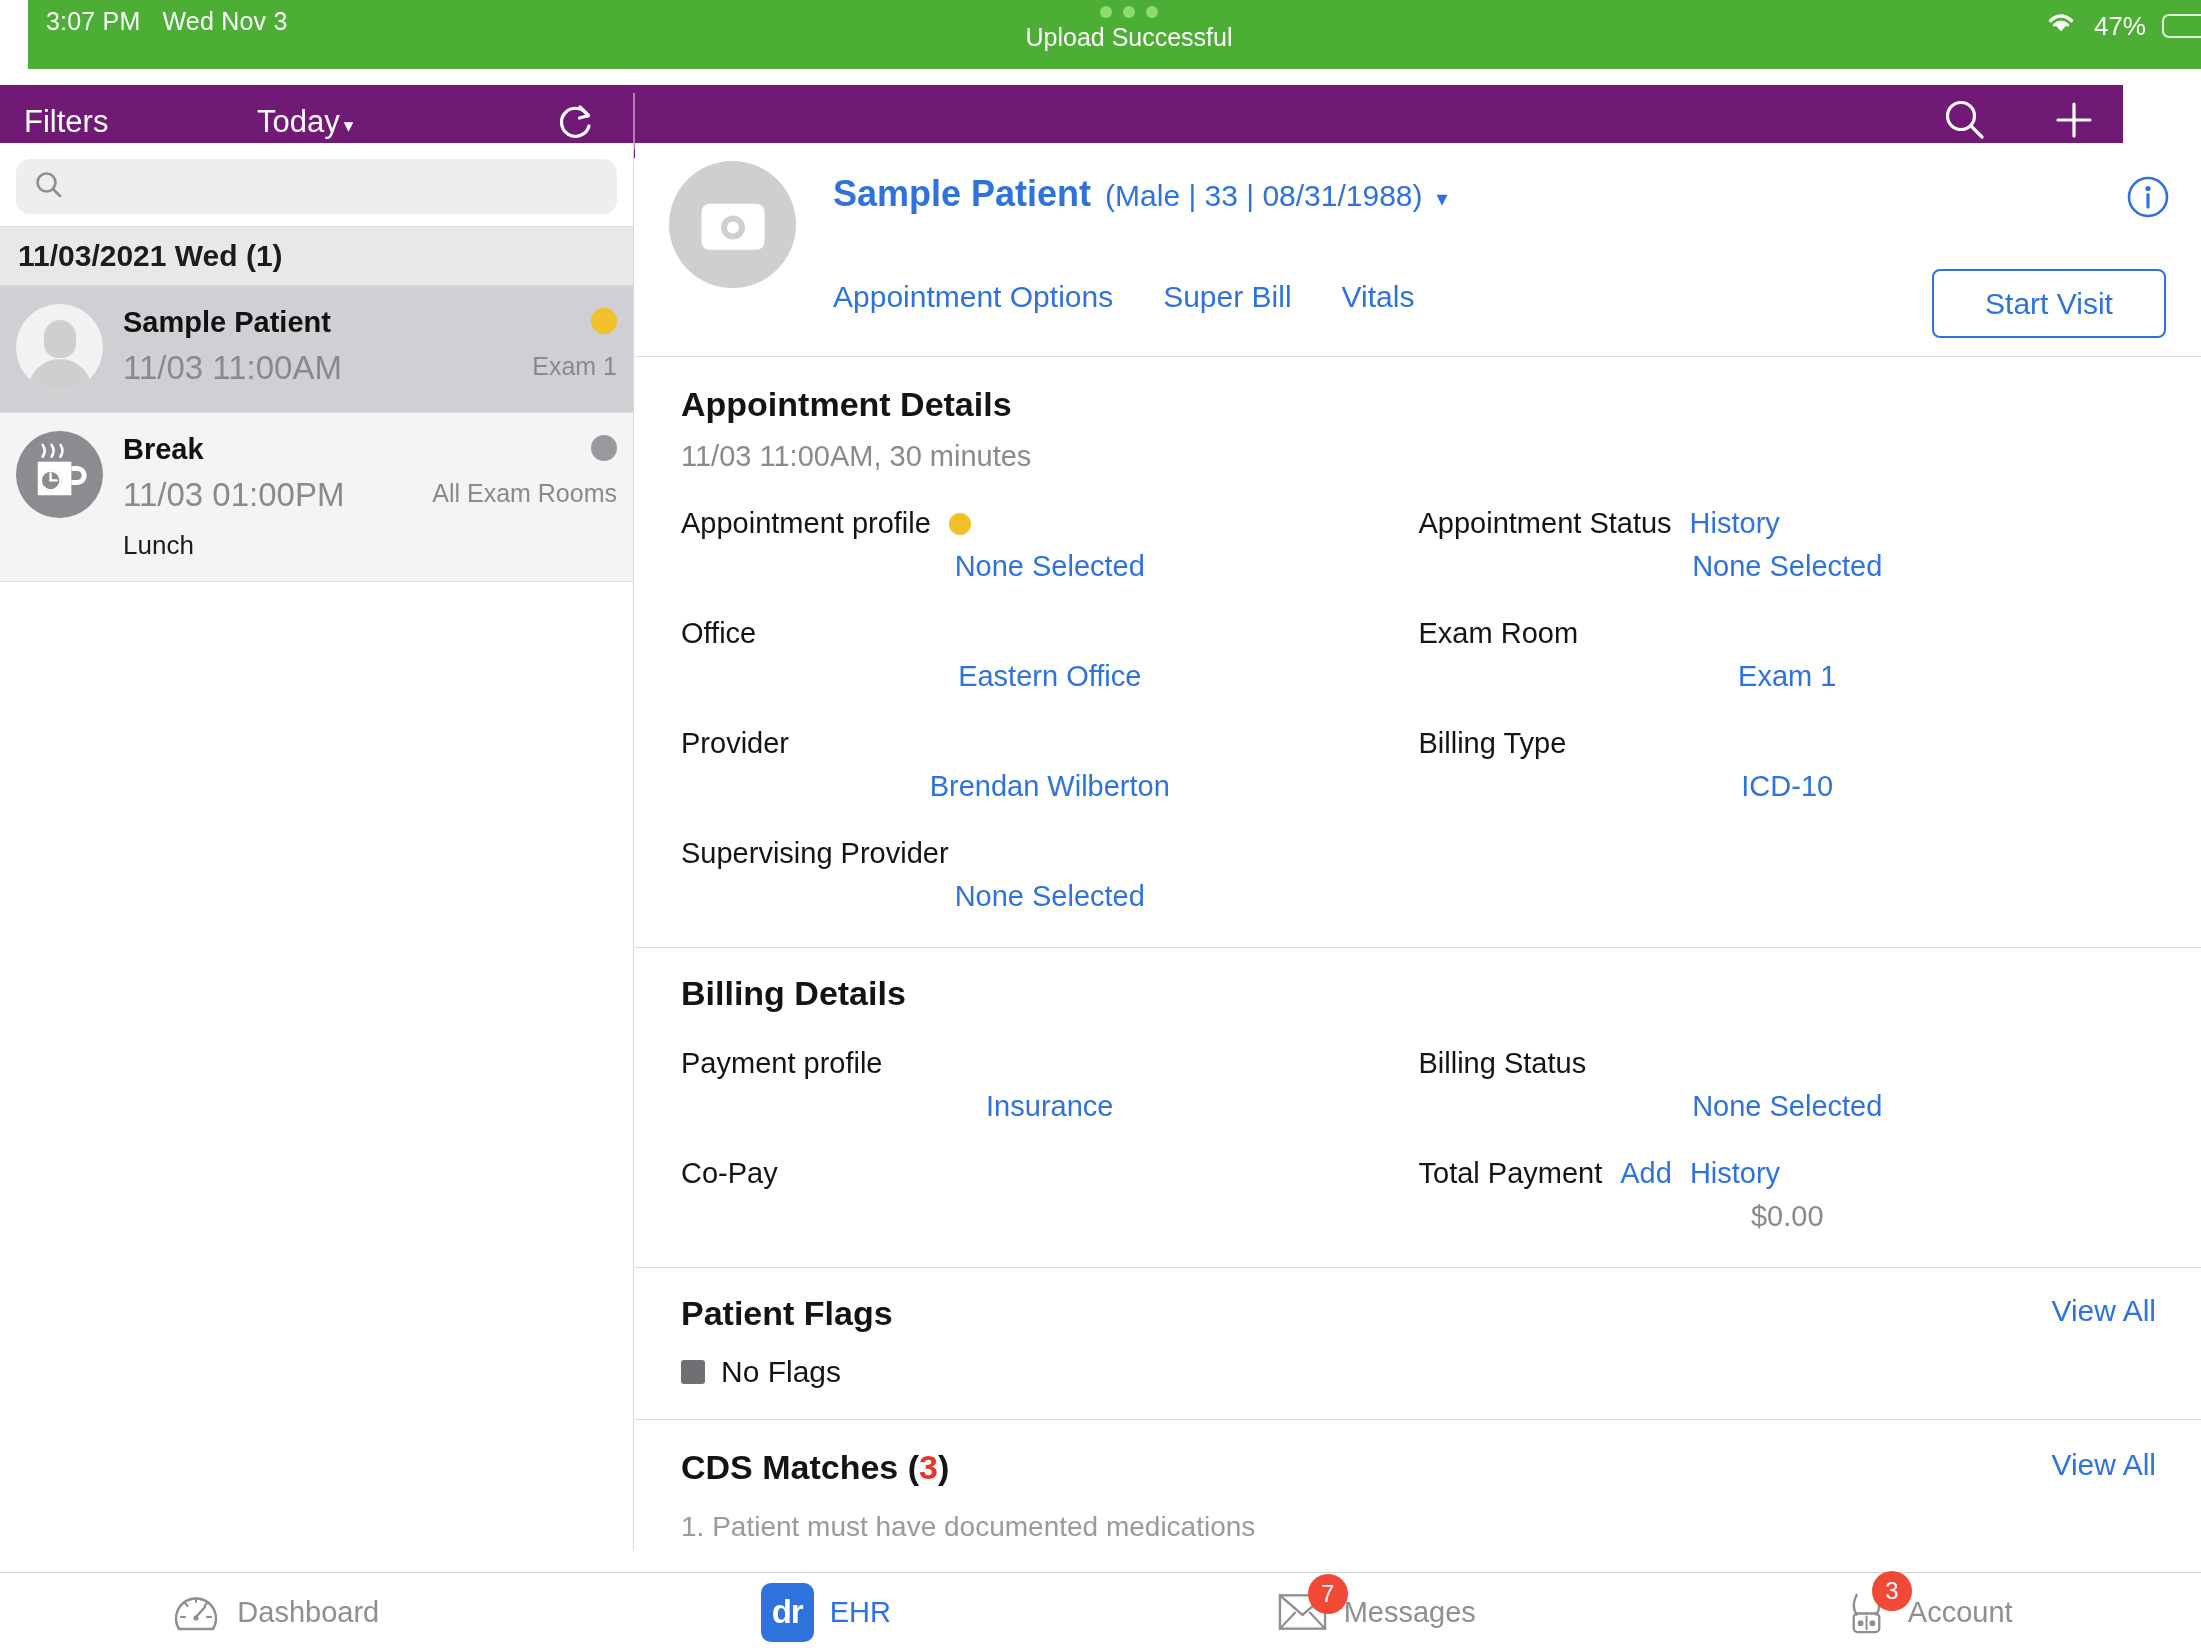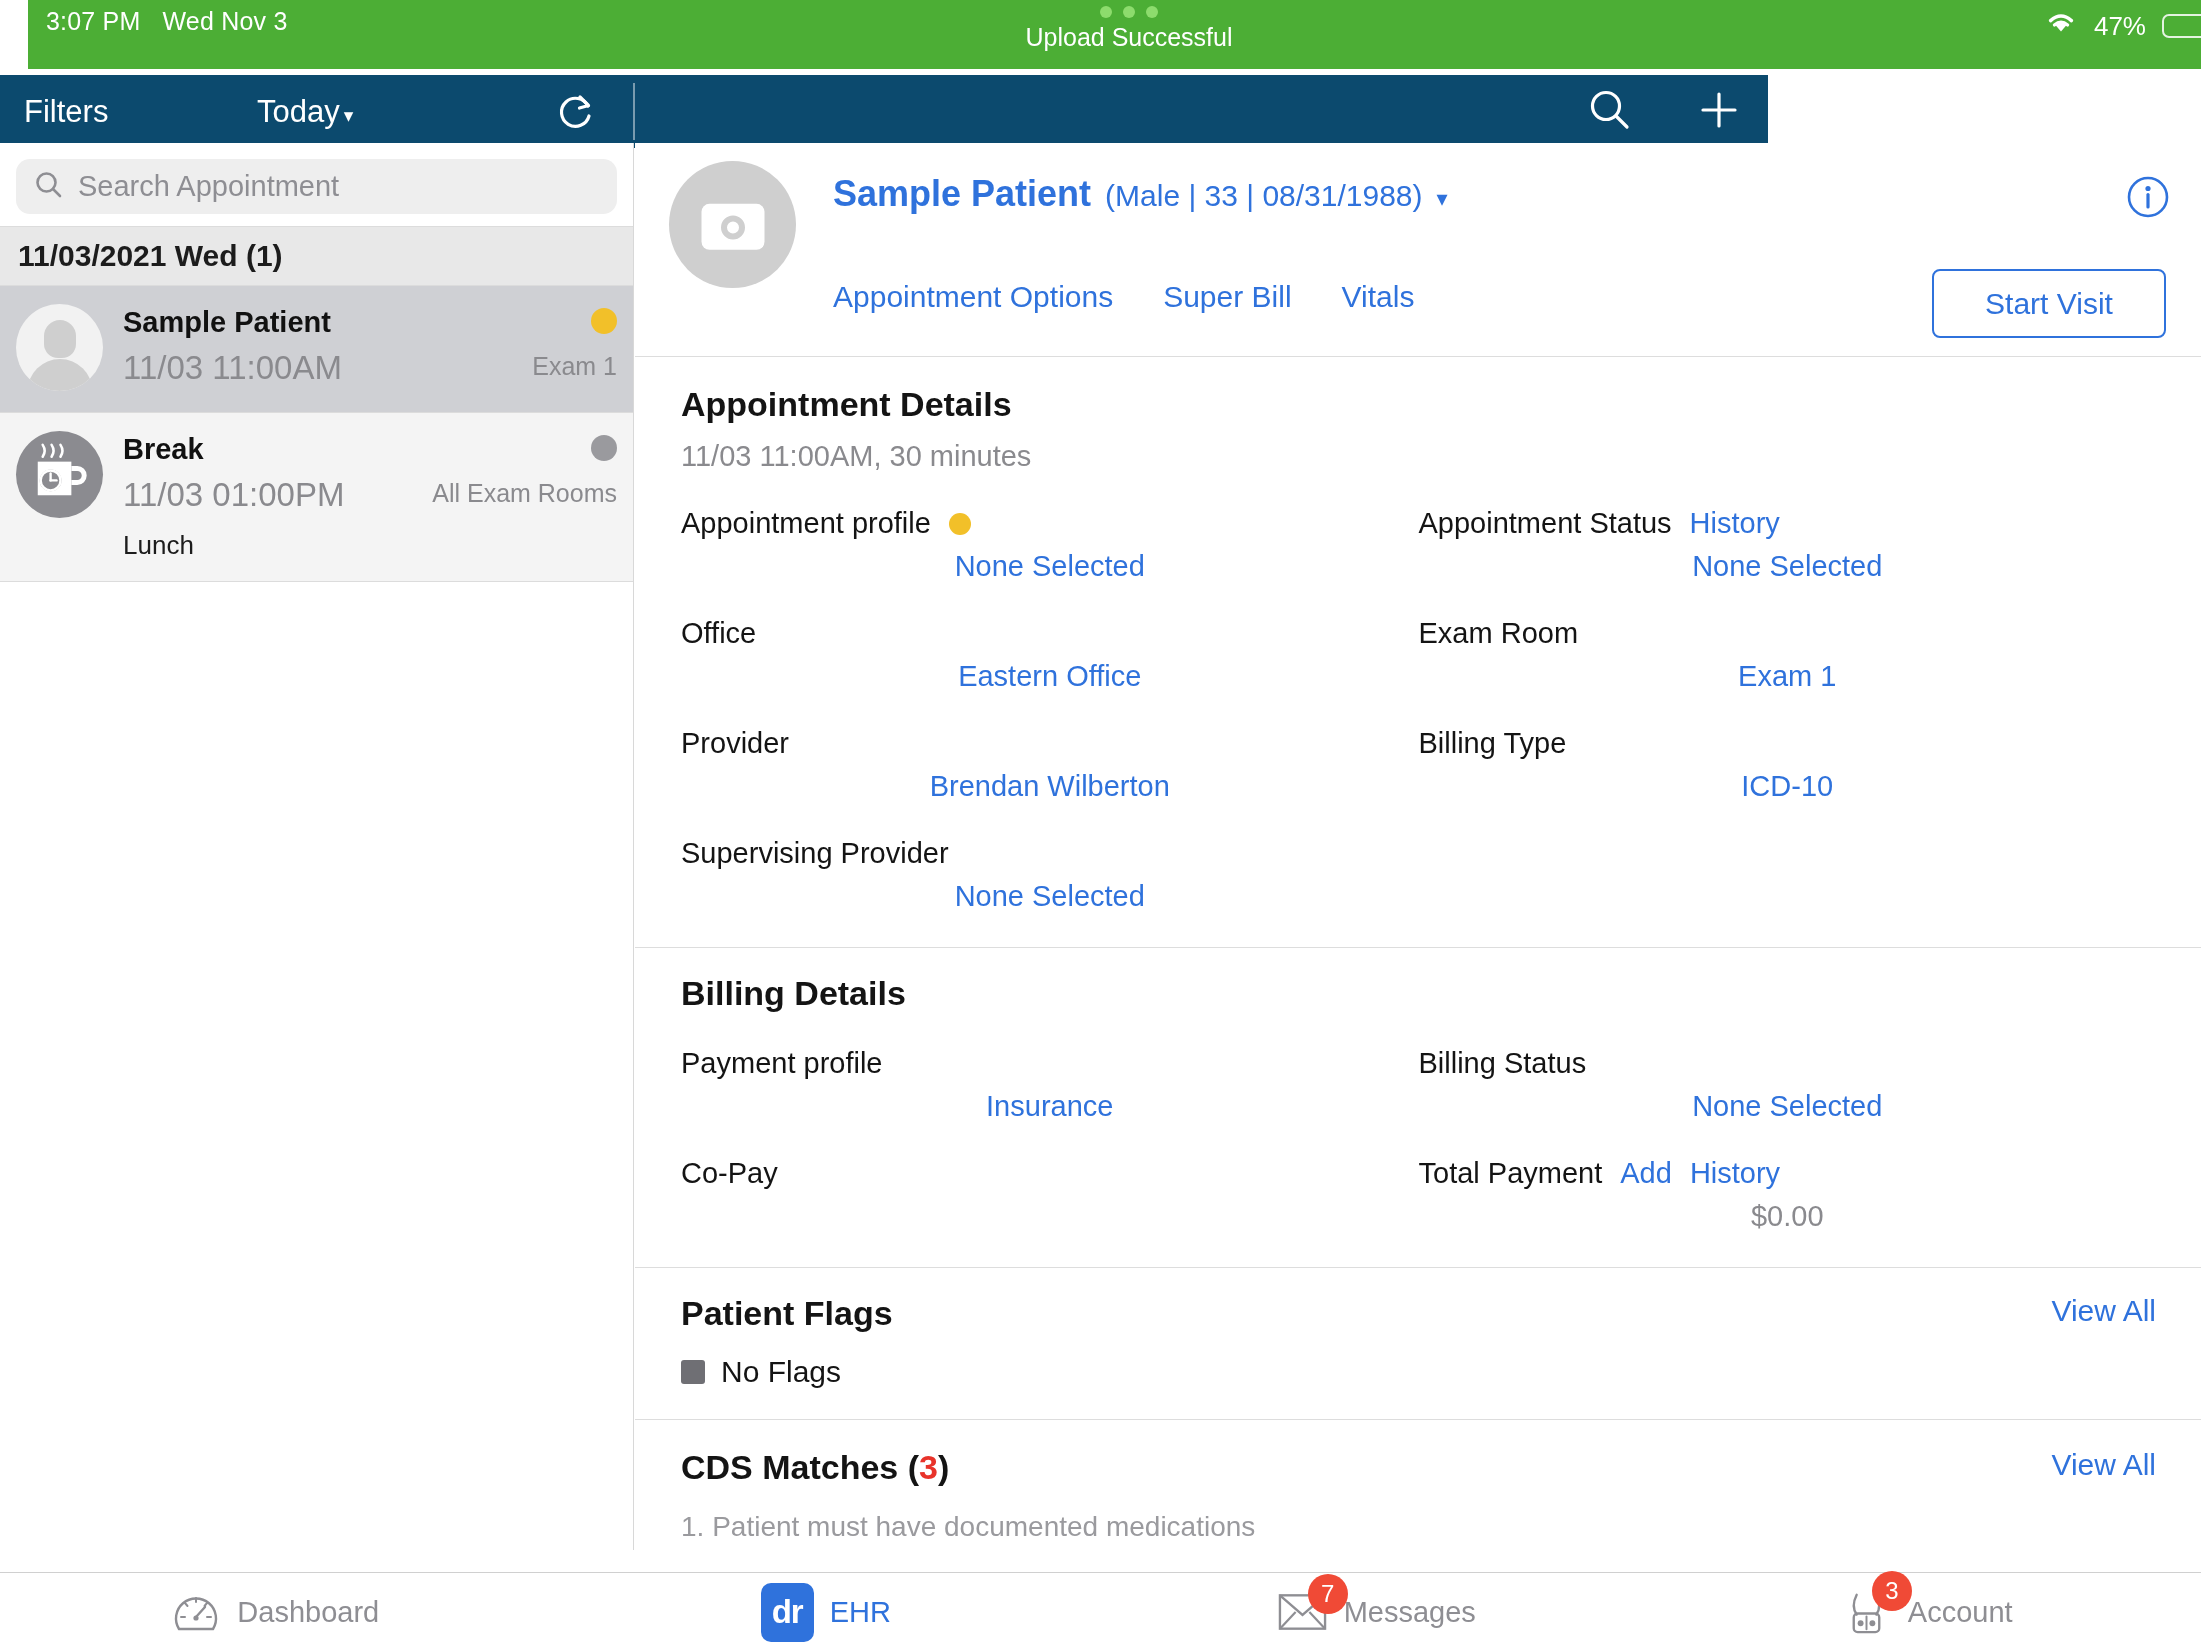--- a/index.html
+++ b/index.html
@@ -41,22 +41,22 @@
   }
   .batt::after {
     content:""; position: absolute; right: -7px; top: 7px;
     width: 4px; height: 9px; border-radius: 0 3px 3px 0;
     background: rgba(255,255,255,.75);
   }
   .batt-fill { height: 100%; width: 47%; background: #ffffff; border-radius: 3px; }
 
   
   .navbar {
-    position: absolute; top: 75px; left: 0; width: 1768px; height: 73px;
-    background: #0c4a6e;
+    position: absolute; top: 85px; left: 0; width: 2123px; height: 73px;
+    background: #701a75;
   }
   .nav-left {
     position: absolute; left: 0; top: 0; width: 634px; height: 73px;
     display: flex; align-items: center; color: #fff;
   }
   .nav-filters { position: absolute; left: 24px; font-size: 31px; color:#fff; }
   .nav-today {
     position: absolute; left: 257px; font-size: 31px; color:#fff;
     display:flex; align-items:baseline; gap:4px;
   }
@@ -294,21 +294,20 @@
 
   <div class="sidebar">
     <div class="search-wrap">
       <div class="search-box">
         <span>
           <svg width="30" height="30" viewBox="0 0 30 30">
             <circle cx="12.5" cy="12.5" r="9" stroke="#8e8e93" stroke-width="2.6" fill="none"></circle>
             <line x1="19" y1="19" x2="26" y2="26" stroke="#8e8e93" stroke-width="2.6" stroke-linecap="round"></line>
           </svg>
         </span>
-        <input type="text" placeholder="Search Appointment" style="">
       </div>
     </div>
 
     <div class="day-header">11/03/2021 Wed (1)</div>
 
     <div class="appt-row selected">
       <div class="avatar-sm">
         <div class="head"></div>
         <div class="body"></div>
       </div>

